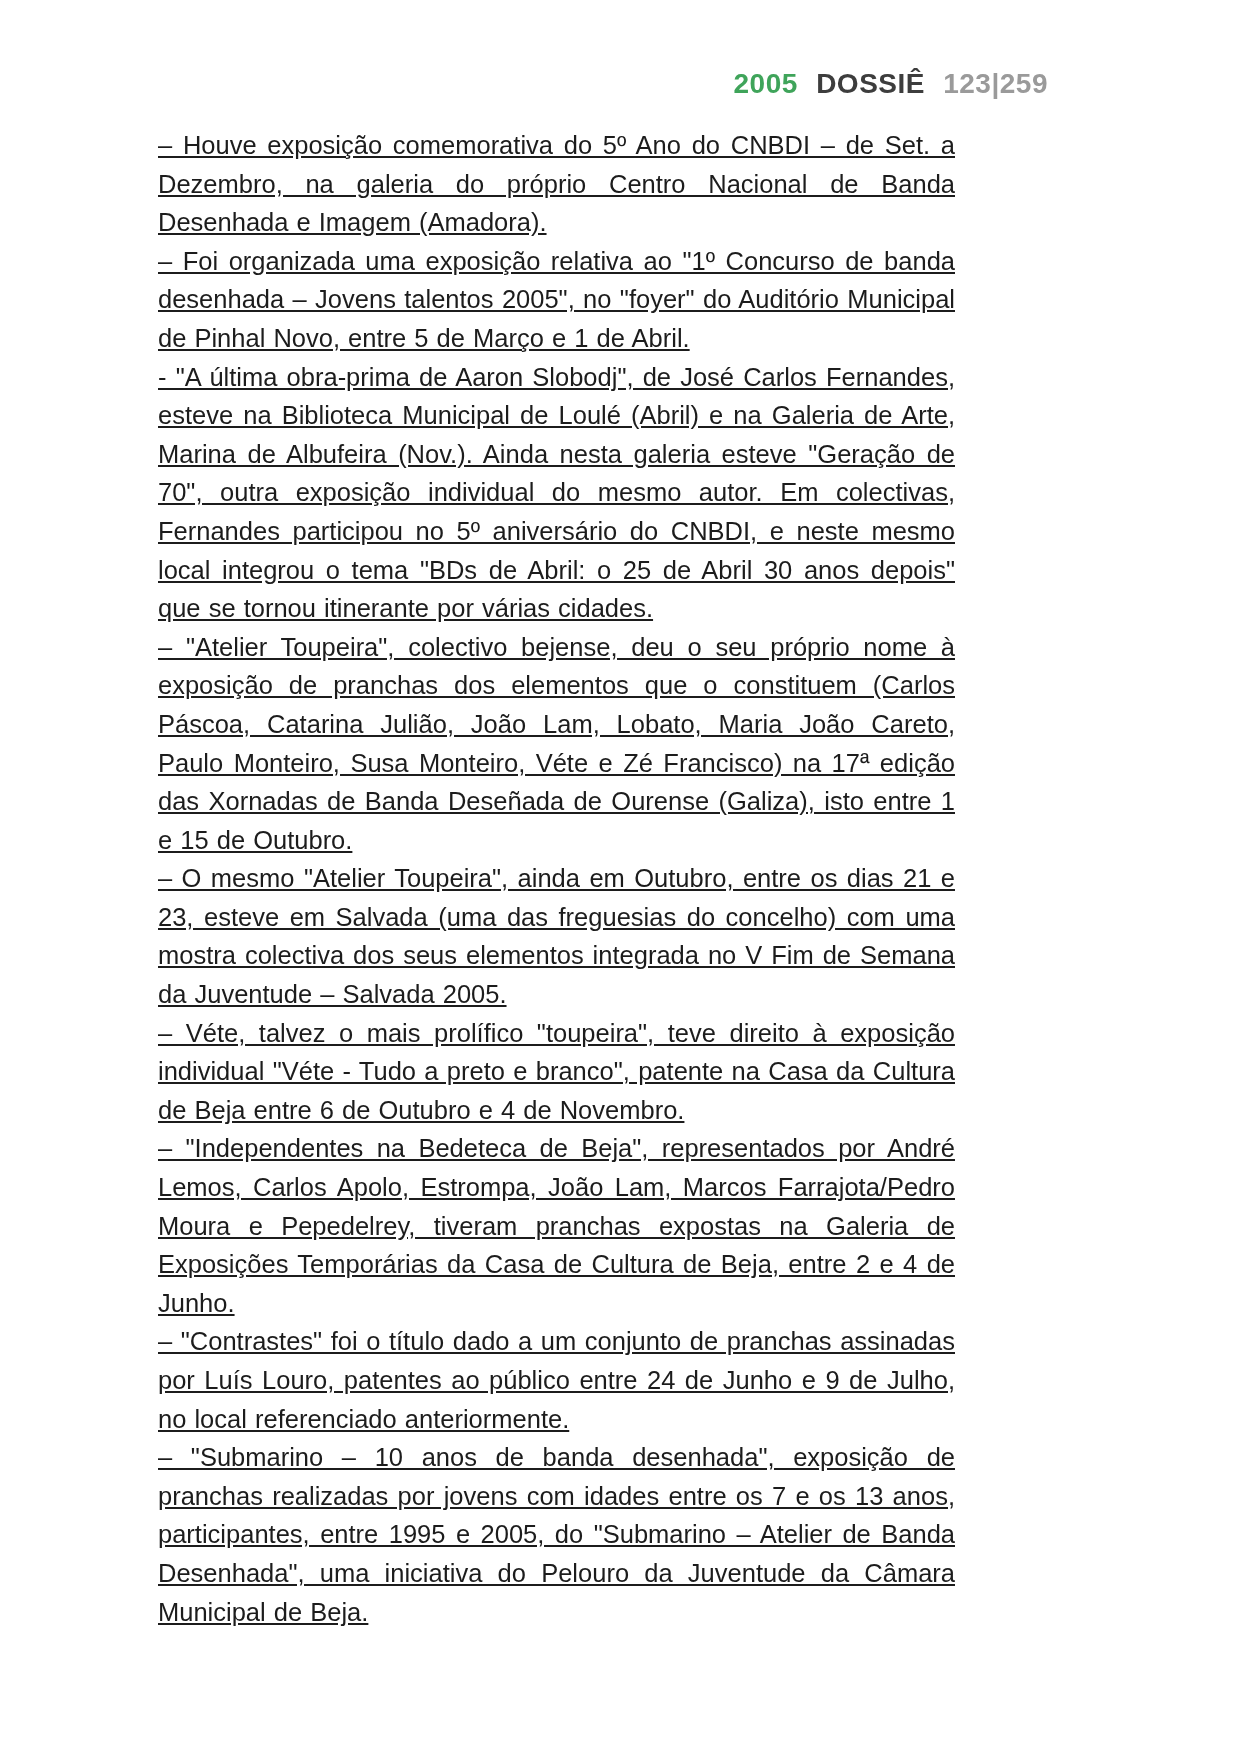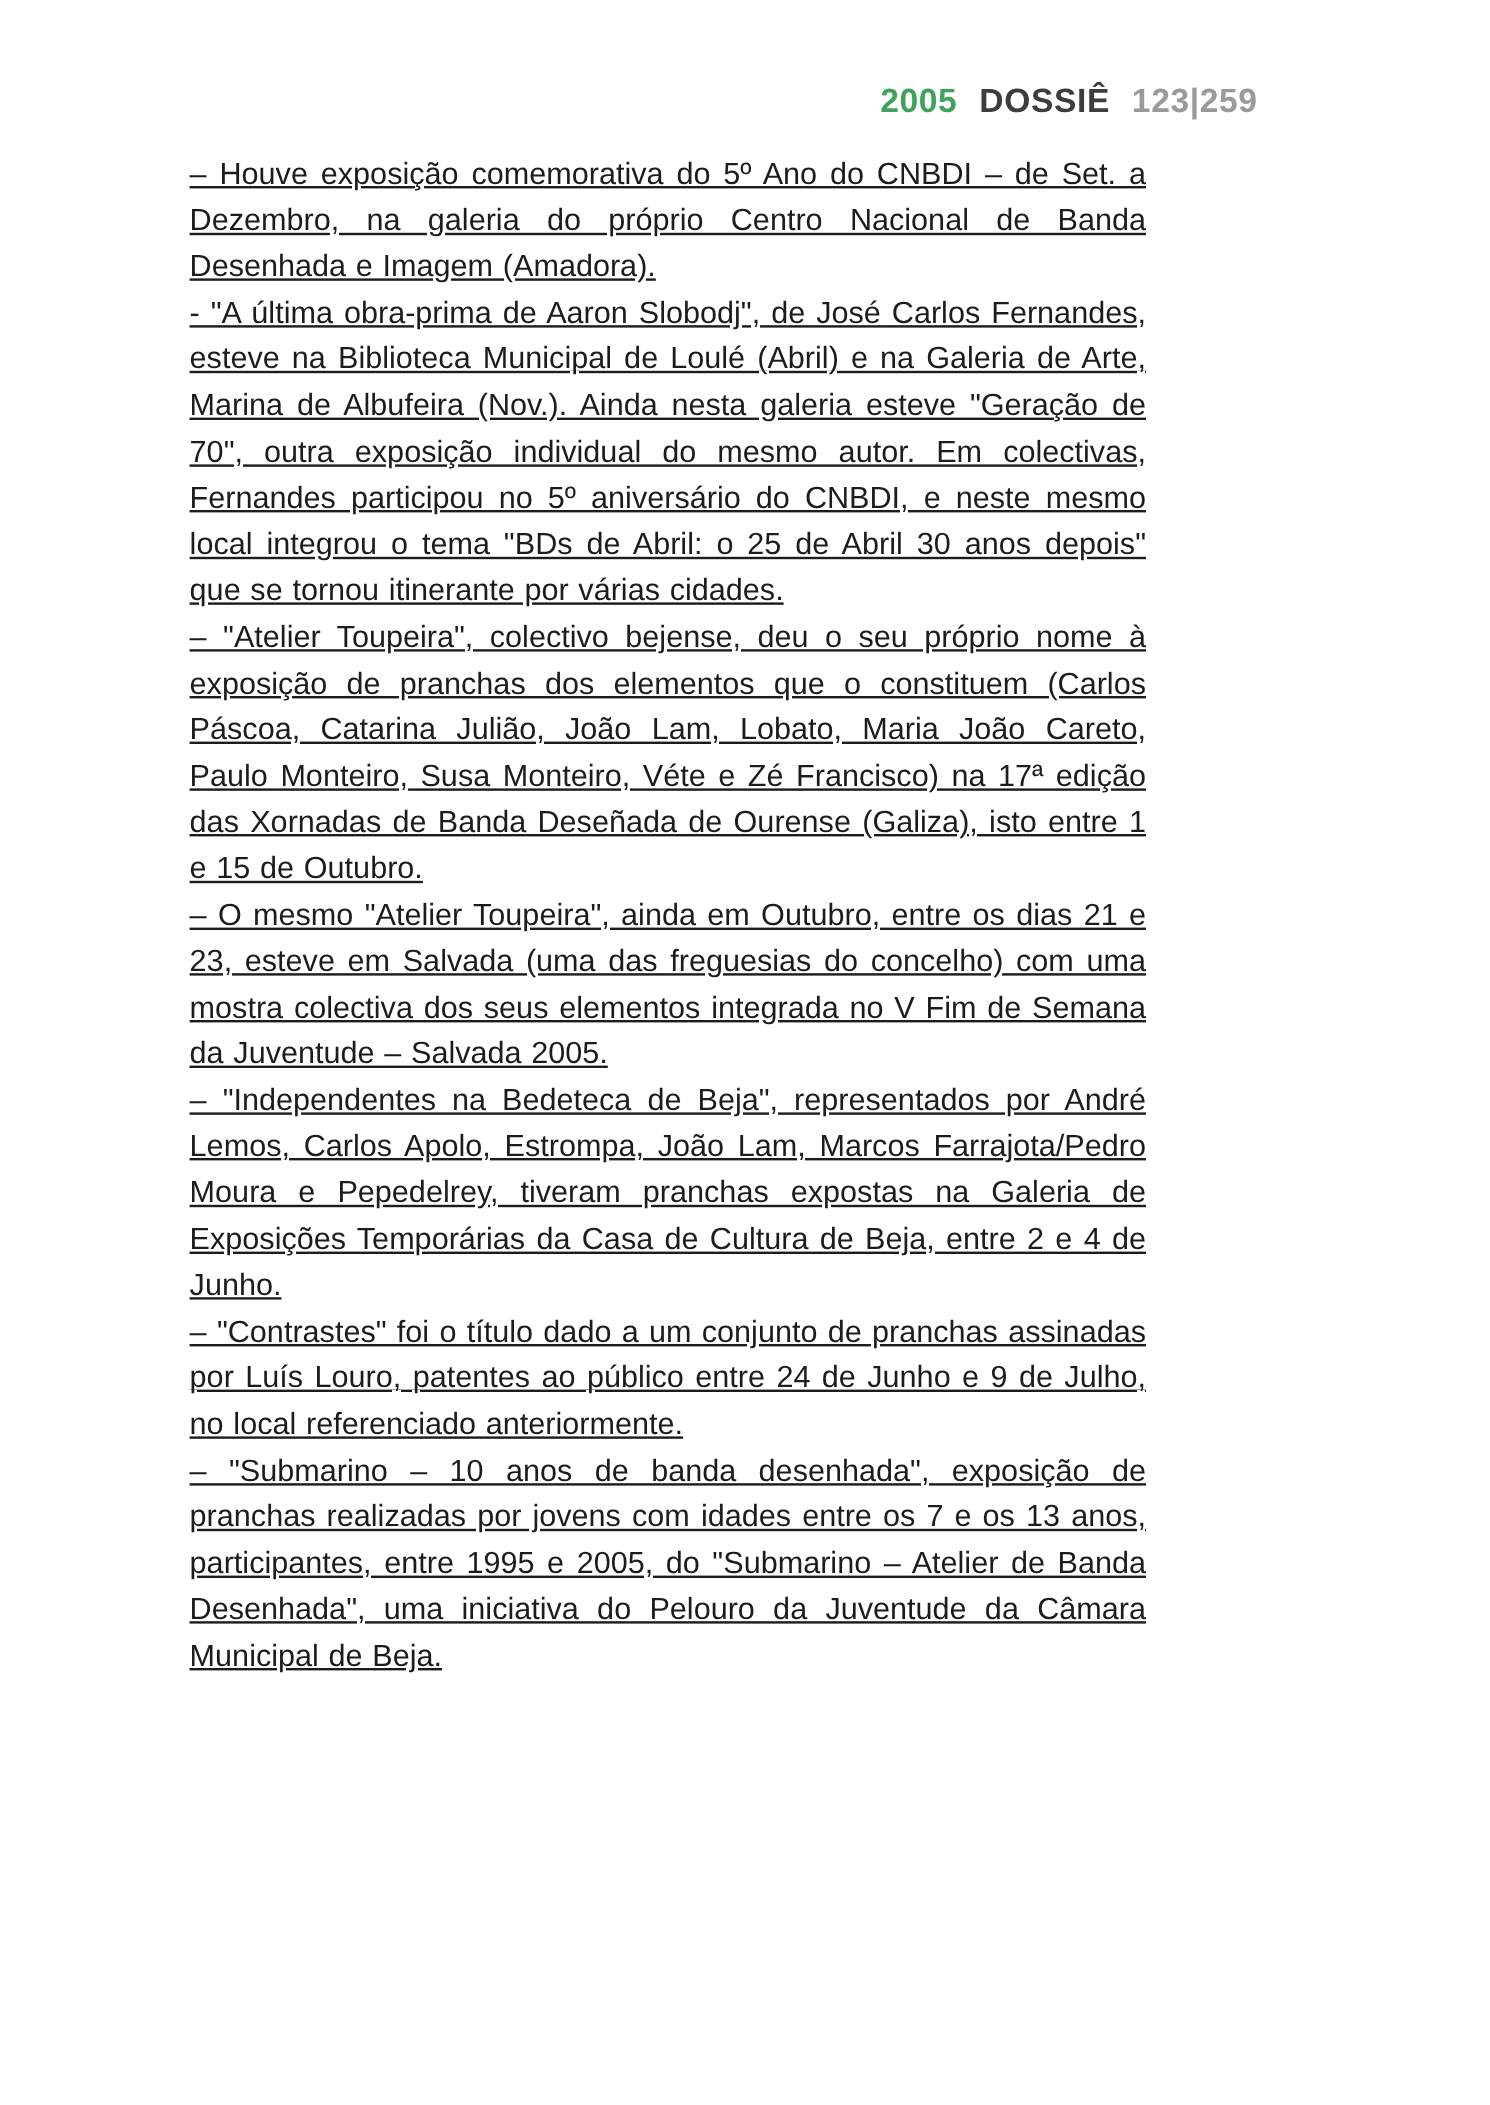--- a/index.html
+++ b/index.html
@@ -55,21 +55,23 @@
 <div class="page">
 
   <div class="header">
     <span class="year">2005</span>
     <span class="title">DOSSIÊ</span>
     <span class="pageref">123|259</span>
   </div>
 
   <div class="content">
     <p>– Houve exposição comemorativa do 5º Ano do CNBDI – de Set. a Dezembro, na galeria do próprio Centro Nacional de Banda Desenhada e Imagem (Amadora).</p>
+    <p>– Foi organizada uma exposição relativa ao "1º Concurso de banda desenhada – Jovens talentos 2005", no "foyer" do Auditório Municipal de Pinhal Novo, entre 5 de Março e 1 de Abril.</p>
     <p>- "A última obra-prima de Aaron Slobodj", de José Carlos Fernandes, esteve na Biblioteca Municipal de Loulé (Abril) e na Galeria de Arte, Marina de Albufeira (Nov.). Ainda nesta galeria esteve "Geração de 70", outra exposição individual do mesmo autor. Em colectivas, Fernandes participou no 5º aniversário do CNBDI, e neste mesmo local integrou o tema "BDs de Abril: o 25 de Abril 30 anos depois" que se tornou itinerante por várias cidades.</p>
     <p>– "Atelier Toupeira", colectivo bejense, deu o seu próprio nome à exposição de pranchas dos elementos que o constituem (Carlos Páscoa, Catarina Julião, João Lam, Lobato, Maria João Careto, Paulo Monteiro, Susa Monteiro, Véte e Zé Francisco) na 17ª edição das Xornadas de Banda Deseñada de Ourense (Galiza), isto entre 1 e 15 de Outubro.</p>
     <p>– O mesmo "Atelier Toupeira", ainda em Outubro, entre os dias 21 e 23, esteve em Salvada (uma das freguesias do concelho) com uma mostra colectiva dos seus elementos integrada no V Fim de Semana da Juventude – Salvada 2005.</p>
+    <p>– Véte, talvez o mais prolífico "toupeira", teve direito à exposição individual "Véte - Tudo a preto e branco", patente na Casa da Cultura de Beja entre 6 de Outubro e 4 de Novembro.</p>
     <p>– "Independentes na Bedeteca de Beja", representados por André Lemos, Carlos Apolo, Estrompa, João Lam, Marcos Farrajota/Pedro Moura e Pepedelrey, tiveram pranchas expostas na Galeria de Exposições Temporárias da Casa de Cultura de Beja, entre 2 e 4 de Junho.</p>
     <p>– "Contrastes" foi o título dado a um conjunto de pranchas assinadas por Luís Louro, patentes ao público entre 24 de Junho e 9 de Julho, no local referenciado anteriormente.</p>
     <p>– "Submarino – 10 anos de banda desenhada", exposição de pranchas realizadas por jovens com idades entre os 7 e os 13 anos, participantes, entre 1995 e 2005, do "Submarino – Atelier de Banda Desenhada", uma iniciativa do Pelouro da Juventude da Câmara Municipal de Beja.</p>
   </div>
 
 </div>
 
 </body></html>

